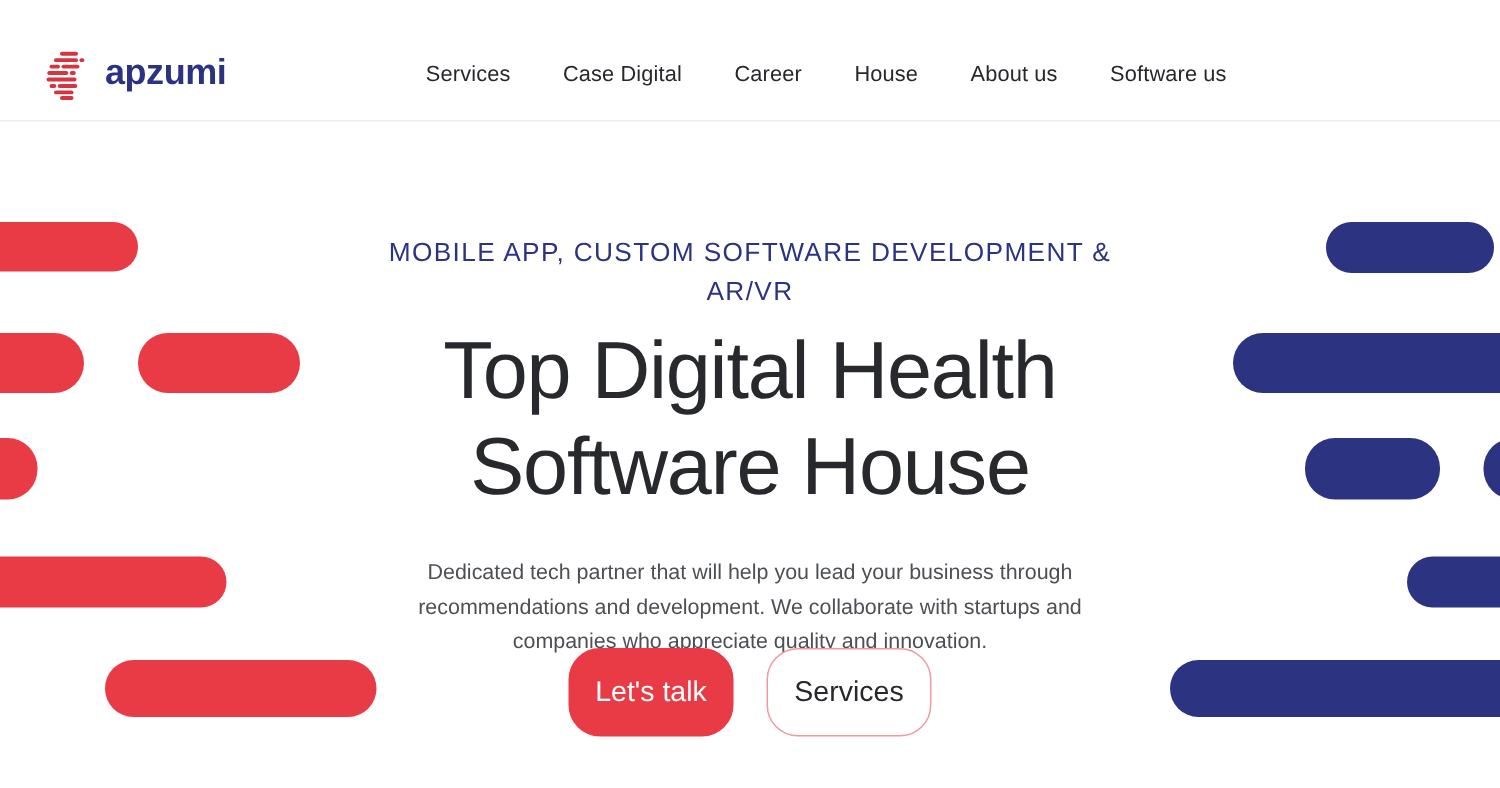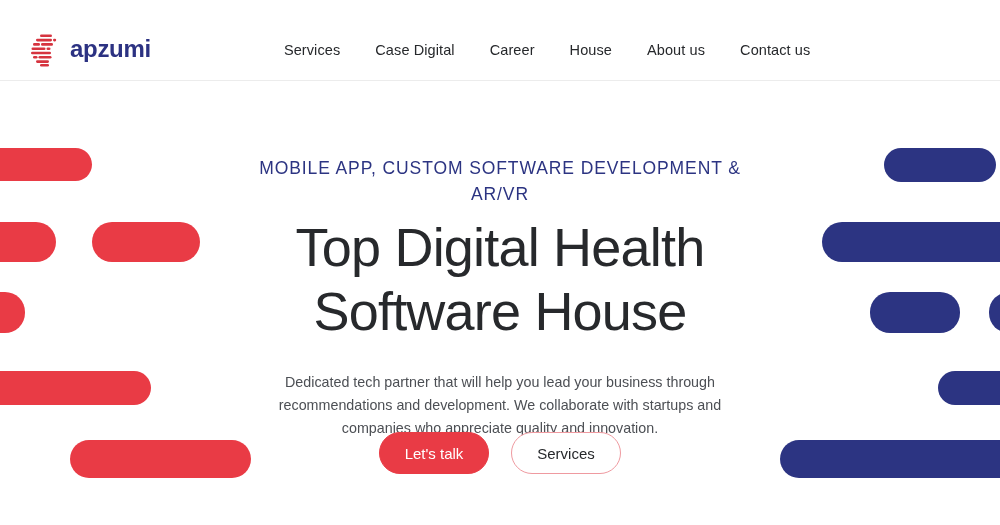--- a/index.html
+++ b/index.html
@@ -139,23 +139,23 @@
     display: flex;
     justify-content: center;
     align-items: center;
     gap: 22px;
   }
 
   .btn {
     display: inline-flex;
     align-items: center;
     justify-content: center;
-    height: 42px;
+    height: 59px;
     border-radius: 21px;
-    font-size: 15px;
+    font-size: 19px;
     cursor: pointer;
     white-space: nowrap;
   }
 
   #btn-lets-talk {
     width: 110px;
     background: #e93b45;
     color: #ffffff;
     border: 1px solid #e93b45;
   }
@@ -211,21 +211,21 @@
       </svg>
       <span id="brand-wordmark">apzumi</span>
     </div>
 
     <nav id="nav">
       <a class="nav-item">Services</a>
       <a class="nav-item">Case Digital</a>
       <a class="nav-item">Career</a>
       <a class="nav-item">House</a>
       <a class="nav-item">About us</a>
-      <a class="nav-item">Contact us</a>
+      <a class="nav-item">Software us</a>
     </nav>
 
   </div>
 
   <div id="hero">
     <div id="hero-inner">
 
       <div id="eyebrow">MOBILE APP, CUSTOM SOFTWARE DEVELOPMENT &amp; AR/VR</div>
       <h1 id="headline">Top Digital Health Software House</h1>
       <p id="subcopy">Dedicated tech partner that will help you lead your business through recommendations and development. We collaborate with startups and companies who appreciate quality and innovation.</p>

